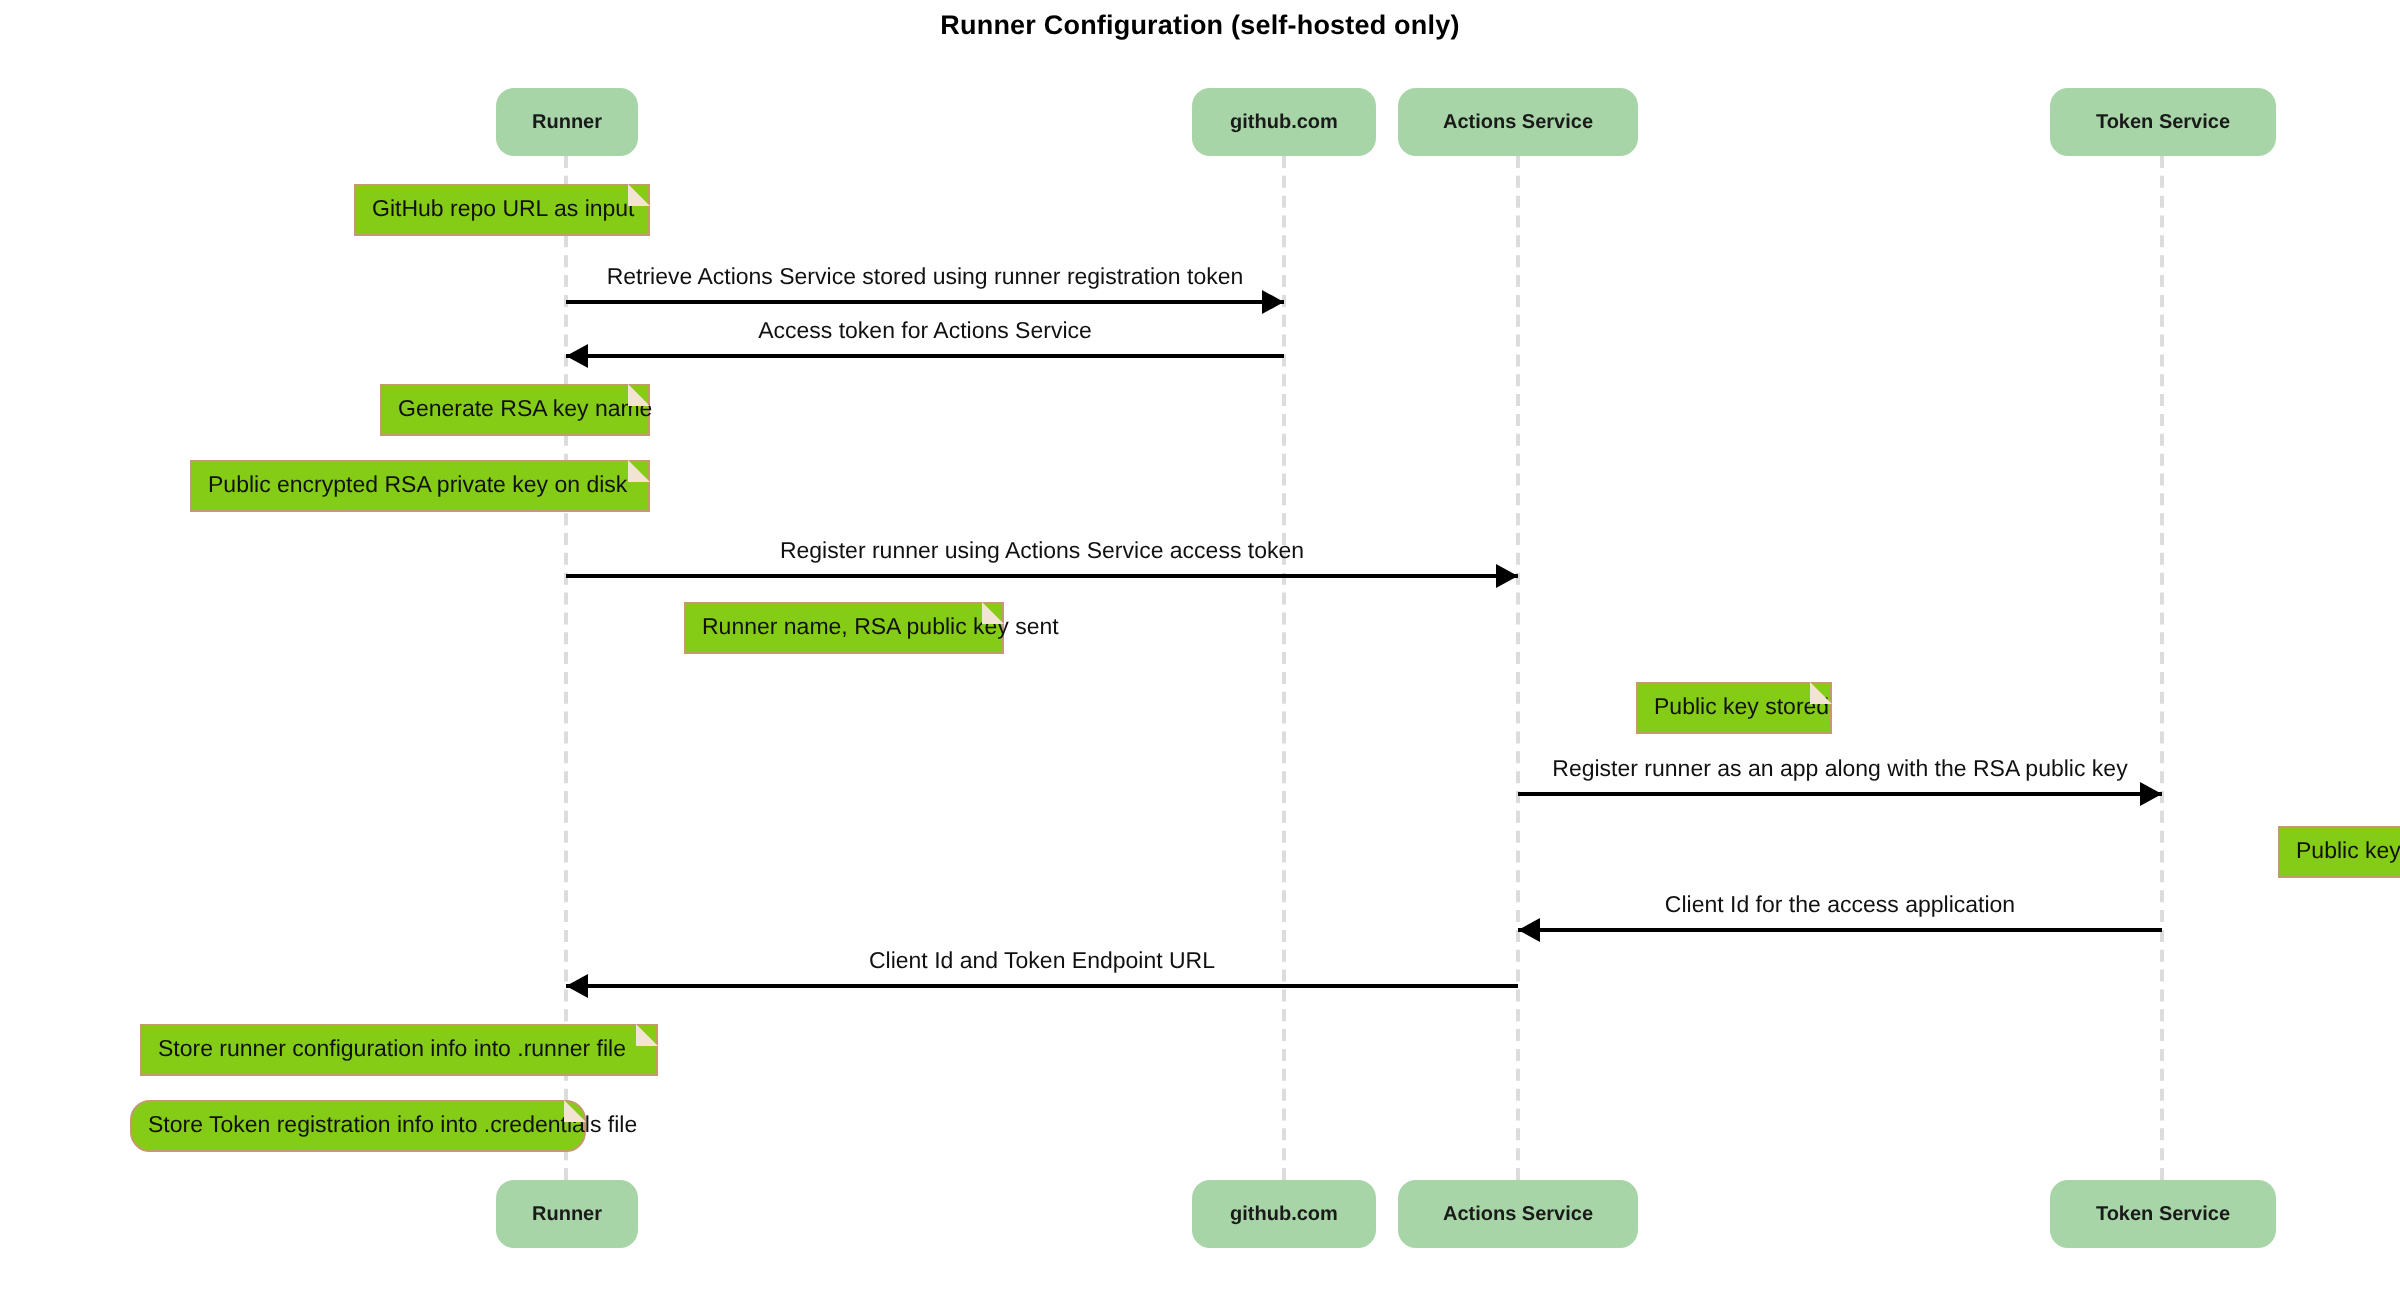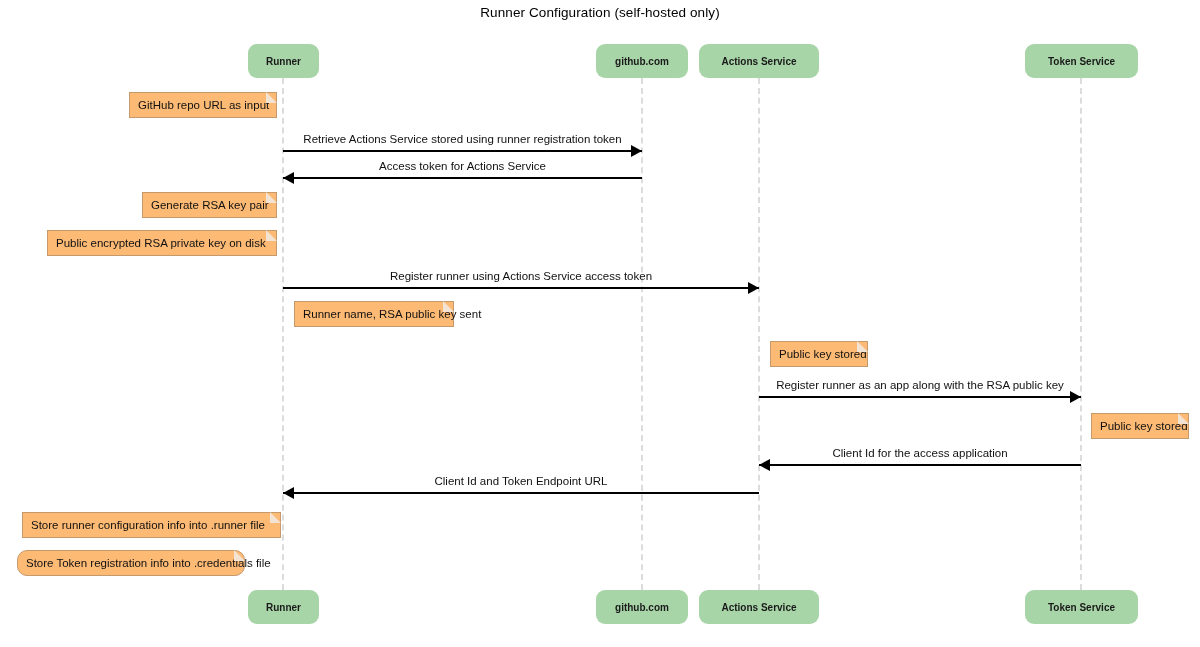--- a/index.html
+++ b/index.html
@@ -21,21 +21,21 @@
     width: 1200px;
     height: 647px;
   }
   .title {
     position: absolute;
     left: 0;
     top: 5px;
     width: 1200px;
     text-align: center;
     font-size: 13.5px;
-    font-weight: normal;
+    font-weight: bold;
     color: #000000;
     letter-spacing: 0.1px;
   }
   .lifeline {
     position: absolute;
     width: 0px;
     border-left: 2px dashed #dcdcdc;
   }
   .participant {
     position: absolute;
@@ -46,30 +46,31 @@
     align-items: center;
     justify-content: center;
     font-size: 10px;
     font-weight: bold;
     color: #1a1a1a;
     box-sizing: border-box;
     white-space: nowrap;
   }
   .note {
     position: absolute;
-    background: #fdba74;
+    background: #84cc16;
     border: 1px solid #c49a6c;
     box-sizing: border-box;
     height: 26px;
     display: flex;
     align-items: center;
     padding: 0 8px;
     font-size: 11.5px;
     color: #111111;
     white-space: nowrap;
+    margin-left: 48px;
   }
   .note .foldtri {
     position: absolute;
     top: -1px;
     right: -1px;
     width: 11px;
     height: 11px;
     background: #f3e3d2;
     clip-path: polygon(0 0, 100% 100%, 0 100%);
     border: 0;
@@ -131,21 +132,21 @@
       <div class="msg" style="left: 283px; top: 492px; width: 476px;"></div>
       <div class="arrowhead left" style="top: 487px; left: 283px;"></div>
       <div class="msg-label" style="left: 283px; width: 476px; top: 475px;">Client Id and Token Endpoint URL</div>
     </div>
   <div id="notes">
       <div class="note" style="left: 129px; top: 92px; width: 148px;">
         <span>GitHub repo URL as input</span>
         <span class="foldtri"></span>
       </div>
       <div class="note" style="left: 142px; top: 192px; width: 135px;">
-        <span>Generate RSA key pair</span>
+        <span>Generate RSA key name</span>
         <span class="foldtri"></span>
       </div>
       <div class="note" style="left: 47px; top: 230px; width: 230px;">
         <span>Public encrypted RSA private key on disk</span>
         <span class="foldtri"></span>
       </div>
       <div class="note" style="left: 294px; top: 301px; width: 160px;">
         <span>Runner name, RSA public key sent</span>
         <span class="foldtri"></span>
       </div>

